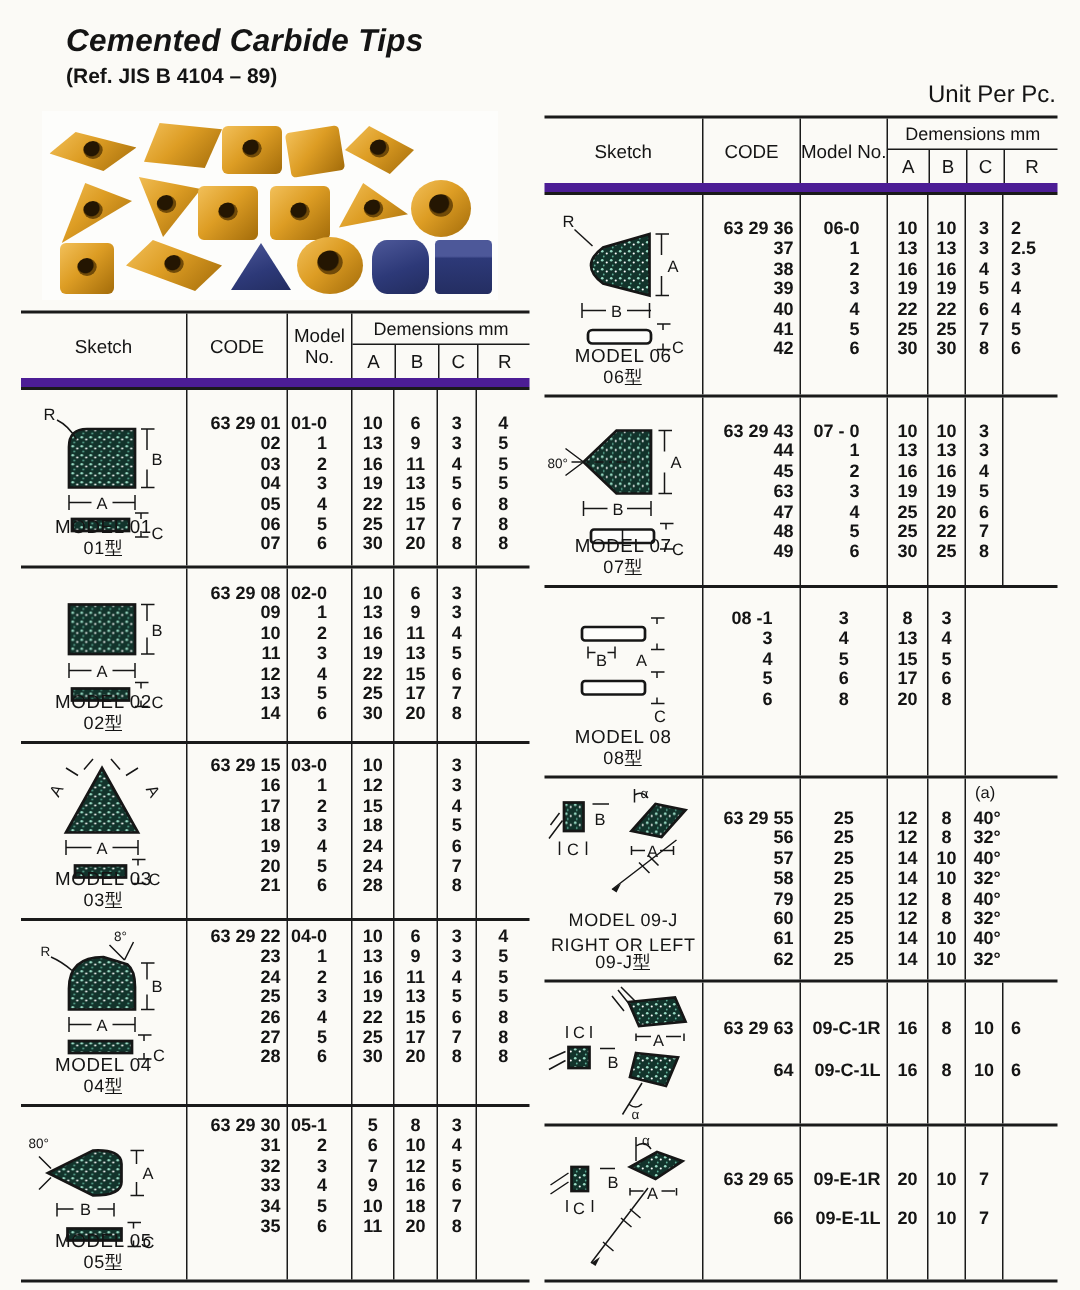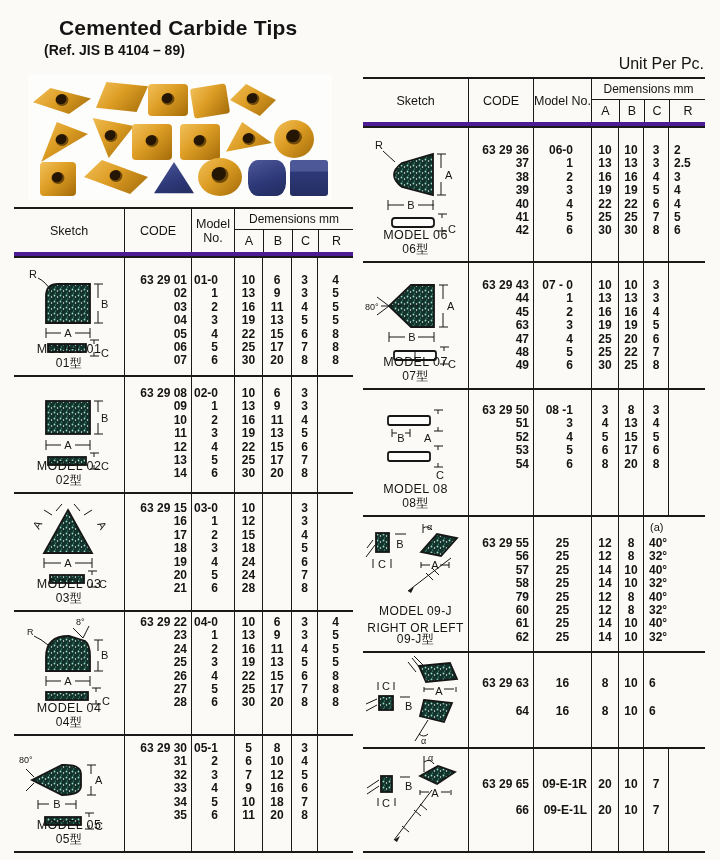--- a/index.html
+++ b/index.html
@@ -1,36 +1,36 @@
 <!DOCTYPE html>
 <html><head>
 <meta charset="utf-8">
 <style>
   html,body{margin:0;padding:0;}
   body{width:720px;height:860px;position:relative;background:#fbfaf6;color:#141414;
        font-family:"Liberation Sans",sans-serif;overflow:hidden;}
-  .title{position:absolute;left:44px;top:16px;font-size:21px;font-weight:bold;letter-spacing:.2px;margin-left:15px;}
+  .title{position:absolute;left:44px;top:16px;font-size:21px;font-weight:bold;font-style:italic;letter-spacing:.2px;}
   .subtitle{position:absolute;left:44px;top:42px;font-size:14px;font-weight:bold;}
   .unit-note{position:absolute;top:55px;right:16px;font-size:16px;}
   
   .photo{position:absolute;left:28px;top:74px;width:304px;height:126px;background:#fdfdfb;}
   .pc{position:absolute;}
   .gold{background:linear-gradient(135deg,#f2c05a 0%,#dd9d24 45%,#a36c0a 100%);}
   .gold2{background:linear-gradient(135deg,#efc härm 0,#e7b34d 0%,#d9981f 55%,#b57c10 100%);}
   .navy{background:linear-gradient(160deg,#4d5899 0%,#2d3978 55%,#222c5e 100%);}
   .hole{position:absolute;left:50%;top:46%;width:13px;height:12px;border-radius:50%;transform:translate(-50%,-50%);
         background:radial-gradient(circle at 42% 40%,#241602 0 48%,#704a08 56% 72%,#d09a2e 80%);}
   
   .tbl{position:absolute;border-bottom:2px solid #1a1a1a;}
   .ltab{left:14px;top:207px;width:339px;}
   .rtab{left:363px;top:77px;width:342px;}
   .thead,.sec{display:grid;}
   .ltab .thead,.ltab .sec{grid-template-columns:110px 67px 43px 28px 29px 26px 36px;}
   .rtab .thead,.rtab .sec{grid-template-columns:105px 65px 58px 27px 25px 25px 37px;}
-  .thead{border-top:2px solid #1a1a1a;border-bottom:4px solid #4c1d95;height:43px;}
+  .thead{border-top:2px solid #1a1a1a;border-bottom:6px solid #4c1d95;height:43px;}
   .hc{border-left:1.5px solid #1a1a1a;display:flex;align-items:center;justify-content:center;
       font-size:12.5px;}
   .thead > .hc:first-child{border-left:none;}
   .h-dims{grid-column:4/8;border-left:1.5px solid #1a1a1a;display:flex;flex-direction:column;}
   .dims-title{height:20px;border-bottom:1.5px solid #1a1a1a;display:flex;align-items:center;justify-content:center;font-size:12px;}
   .dims-cols{flex:1;display:grid;}
   .ltab .dims-cols{grid-template-columns:28px 29px 26px 36px;}
   .rtab .dims-cols{grid-template-columns:27px 25px 25px 37px;}
   .dims-cols div{border-left:1.5px solid #1a1a1a;display:flex;align-items:center;justify-content:center;font-size:12.5px;}
   .dims-cols div:first-child{border-left:none;}
@@ -674,27 +674,20 @@
         <path class="ln" d="M28 33 v8 M46 33 v8 M28 37 h5 M41 37 h5"></path>
         <text x="37" y="46" text-anchor="middle">B</text>
         <text x="60" y="46">A</text>
         <rect class="obar" x="24" y="56" width="42" height="9" rx="2"></rect>
         <path class="ln" d="M70 50 h9 M74 50 v4 M70 71 h9 M74 67 v4"></path>
         <text x="72" y="83">C</text>
       </svg>
       <div class="cap l1">MODEL 08</div>
       <div class="cap l2">08型</div>
     </div>
-    <div class="c dcol code-col">
-        <div class="cell-line">63 29 50</div>
-        <div class="cell-line">51</div>
-        <div class="cell-line">52</div>
-        <div class="cell-line">53</div>
-        <div class="cell-line">54</div>
-      </div>
     <div class="c dcol model-col">
         <div class="cell-line">08 -1</div>
         <div class="cell-line">3</div>
         <div class="cell-line">4</div>
         <div class="cell-line">5</div>
         <div class="cell-line">6</div>
       </div>
     <div class="c dcol num-col">
         <div class="cell-line">3</div>
         <div class="cell-line">4</div>
@@ -813,20 +806,24 @@
         <text x="41" y="56">B</text>
         <path class="shape" d="M60 46 L88 49 L80 68 L56 62 Z"></path>
         <path class="ln" d="M64 66 L51 87 M55 80 Q60 84 64 80"></path>
         <text x="57" y="90" class="sm">α</text>
       </svg>
     </div>
     <div class="c dcol code-col">
         <div class="cell-line">63 29 63</div>
         <div class="cell-line">64</div>
       </div>
+    <div class="c dcol model-col">
+        <div class="cell-line">09-C-1R</div>
+        <div class="cell-line">09-C-1L</div>
+      </div>
     <div class="c dcol num-col">
         <div class="cell-line">16</div>
         <div class="cell-line">16</div>
       </div>
     <div class="c dcol num-col">
         <div class="cell-line">8</div>
         <div class="cell-line">8</div>
       </div>
     <div class="c dcol num-col">
         <div class="cell-line">10</div>

